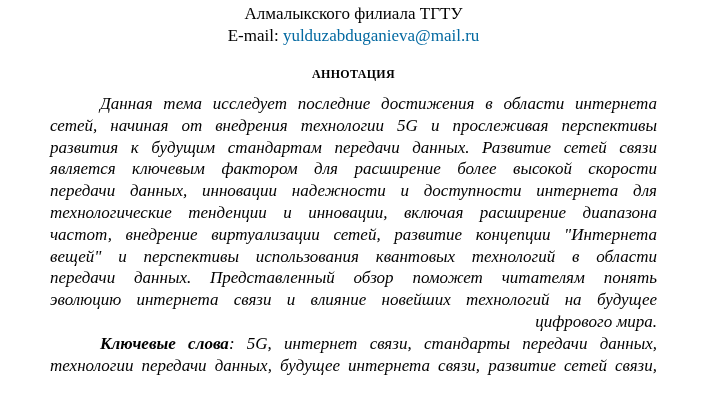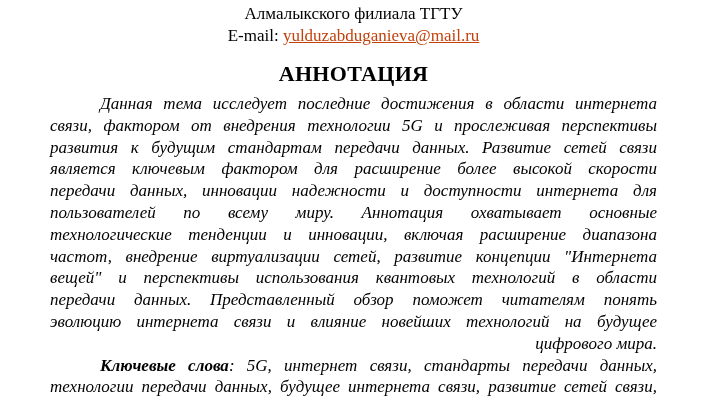--- a/index.html
+++ b/index.html
@@ -17,29 +17,28 @@
   .doc {
     padding: 3px 52px 0 50px; 
   }
   .hdr-line {
     text-align: center;
     font-size: 17px;
     line-height: 22px;
     font-style: normal;
   }
   .link {
-    color: #c2410c;
-    text-decoration: underline;
+    color: #0369a1;
     cursor: pointer;
   }
   .heading {
     margin-top: 16px;
     text-align: center;
     font-weight: bold;
-    font-size: 22px;
+    font-size: 12px;
     line-height: 22px;
     letter-spacing: 0.3px;
   }
   .para {
     margin-top: 8px;
     font-style: italic;
     font-size: 17px;
   }
   .jline {
     line-height: 21.8px;
@@ -70,25 +69,24 @@
 
   <div class="hdr-line">
     <span>E-mail:</span>
     <span class="link">yulduzabduganieva@mail.ru</span>
   </div>
 
   <div class="heading">АННОТАЦИЯ</div>
 
   <div class="para">
     <div class="jline first">Данная тема исследует последние достижения в области интернета</div>
-    <div class="jline">связи, фактором от внедрения технологии 5G и прослеживая перспективы</div>
+    <div class="jline">сетей, начиная от внедрения технологии 5G и прослеживая перспективы</div>
     <div class="jline">развития к будущим стандартам передачи данных. Развитие сетей связи</div>
     <div class="jline">является ключевым фактором для расширение более высокой скорости</div>
     <div class="jline">передачи данных, инновации надежности и доступности интернета для</div>
-    <div class="jline">пользователей по всему миру. Аннотация охватывает основные</div>
     <div class="jline">технологические тенденции и инновации, включая расширение диапазона</div>
     <div class="jline">частот, внедрение виртуализации сетей, развитие концепции "Интернета</div>
     <div class="jline">вещей" и перспективы использования квантовых технологий в области</div>
     <div class="jline">передачи данных. Представленный обзор поможет читателям понять</div>
     <div class="jline">эволюцию интернета связи и влияние новейших технологий на будущее</div>
     <div class="lastline">цифрового мира.</div>
   </div>
 
   <div class="para" style="margin-top:0;">
     <div class="jline first">

